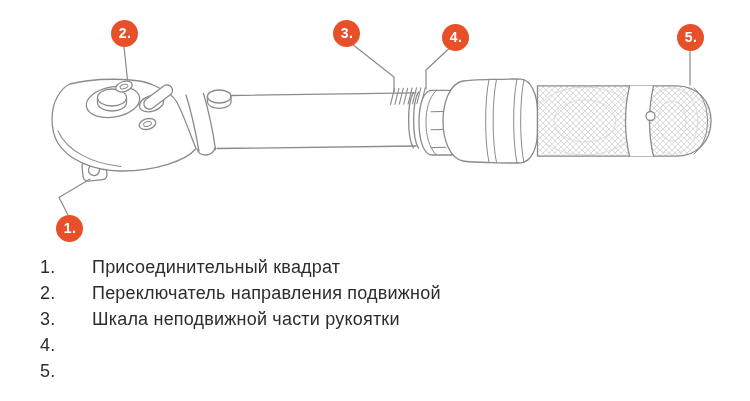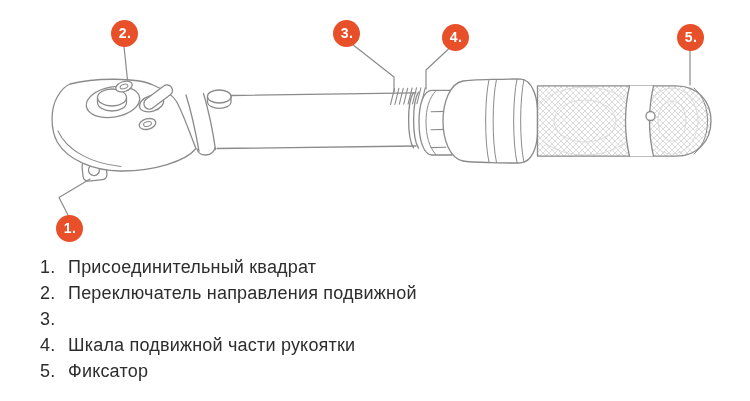--- a/index.html
+++ b/index.html
@@ -16,21 +16,21 @@
   .callout{
     position:absolute;width:27px;height:27px;border-radius:50%;
     background:var(--accent);color:#fff;
     display:flex;align-items:center;justify-content:center;
     font-size:14px;font-weight:bold;letter-spacing:.3px;
   }
   .callout span{transform:translateX(1px);}
   .legend{position:absolute;left:40px;top:254px;color:var(--ink);}
   .legend-row{display:flex;height:26px;line-height:26px;font-size:18px;letter-spacing:.2px;}
   .legend-num{width:28px;flex:0 0 28px;}
-  .legend-txt{white-space:nowrap;}
+  .legend-txt{white-space:nowrap;margin-left:24px;}
 </style>
 </head>
 <body>
 
 <div class="stage">
 
   <svg class="drawing" width="750" height="401" viewBox="0 0 750 401">
     <defs>
       <pattern id="knurl" width="6" height="6" patternUnits="userSpaceOnUse">
         <path class="knurl-line" d="M0,6 L6,0 M0,0 L6,6" fill="none" stroke-width="0.6"></path>
@@ -156,24 +156,23 @@
     <div class="legend-row">
       <span class="legend-num">1.</span>
       <span class="legend-txt">Присоединительный квадрат</span>
     </div>
     <div class="legend-row">
       <span class="legend-num">2.</span>
       <span class="legend-txt">Переключатель направления подвижной</span>
     </div>
     <div class="legend-row">
       <span class="legend-num">3.</span>
+      <span class="legend-txt">Шкала неподвижной части рукоятки</span>
     </div>
     <div class="legend-row">
       <span class="legend-num">4.</span>
-      <span class="legend-txt">Шкала подвижной части рукоятки</span>
     </div>
     <div class="legend-row">
       <span class="legend-num">5.</span>
-      <span class="legend-txt">Фиксатор</span>
     </div>
   </div>
 
 </div>
 
 </body></html>

